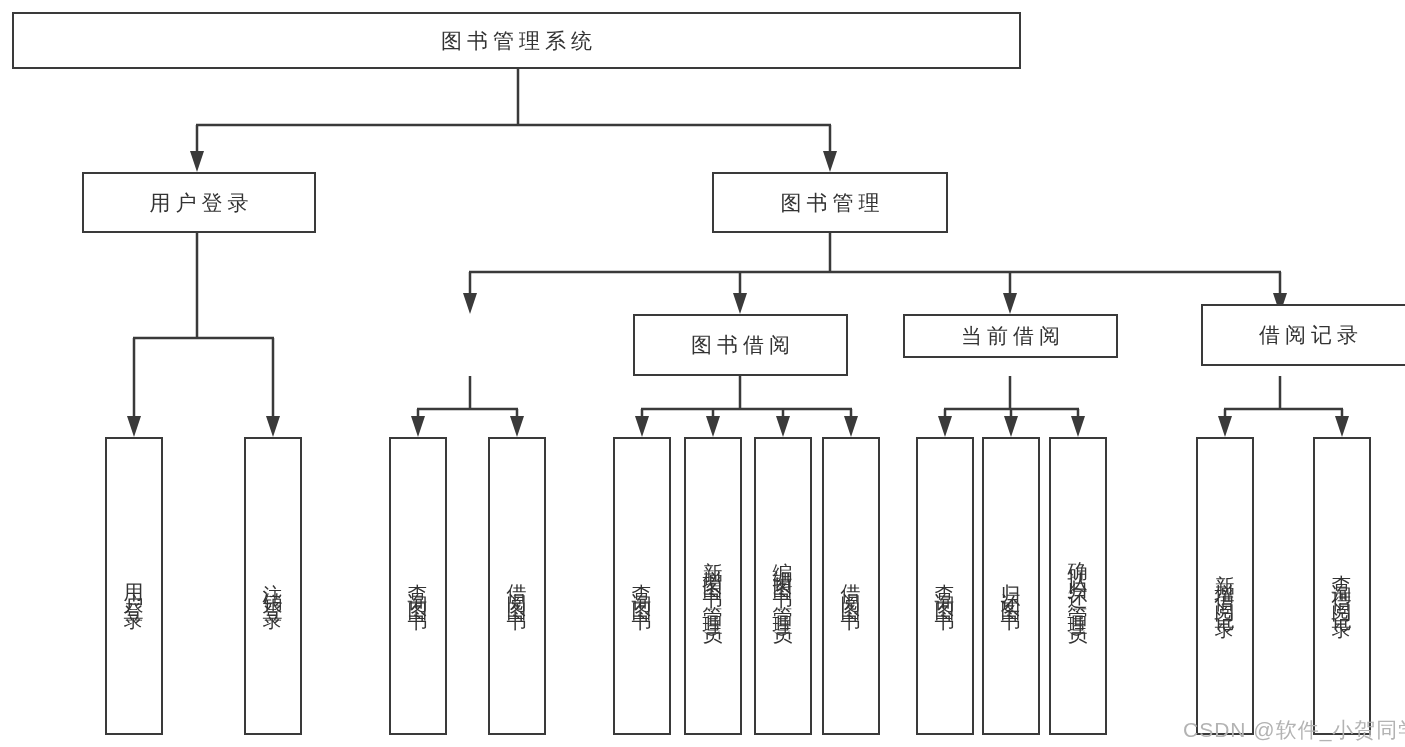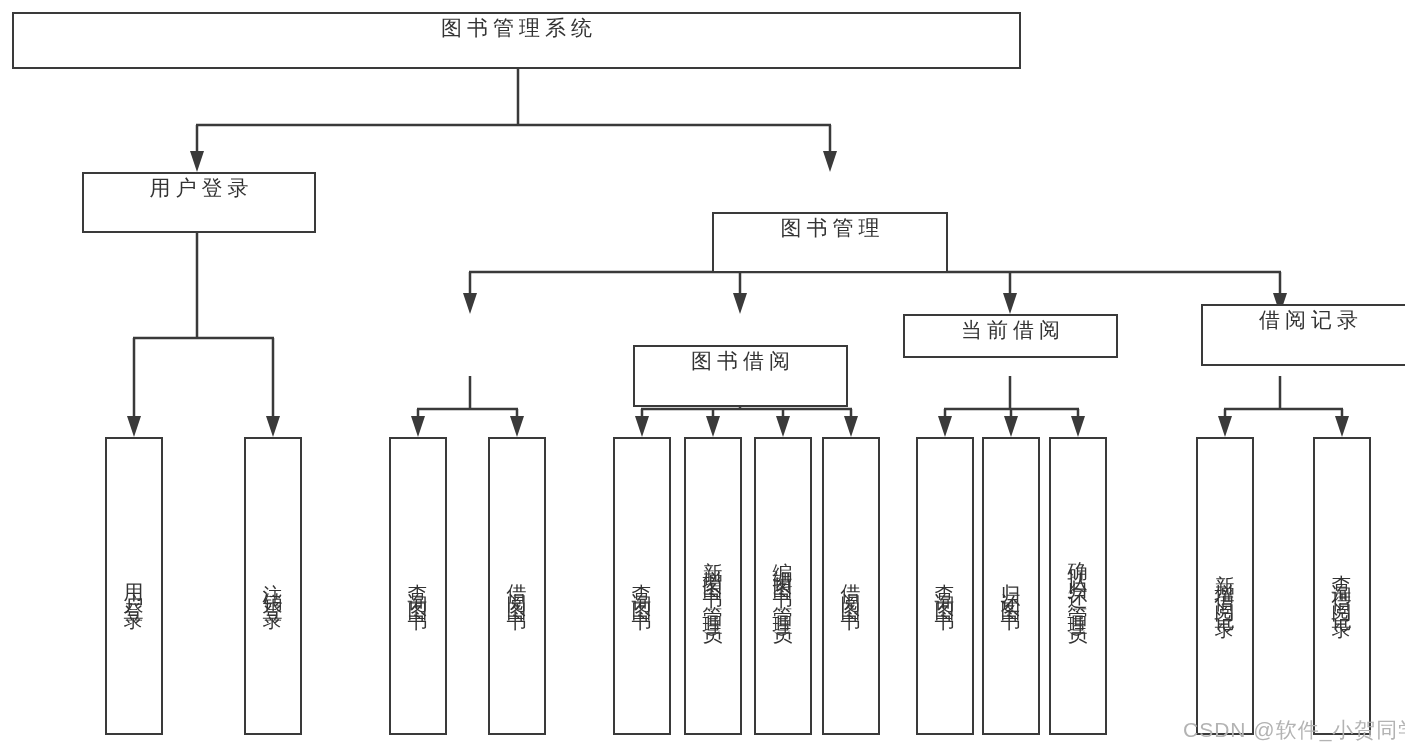--- a/index.html
+++ b/index.html
@@ -22,21 +22,21 @@
     width: 1405px;
     height: 747px;
     pointer-events: none;
   }
   .node {
     position: absolute;
     box-sizing: border-box;
     background: #ffffff;
     border: 2.5px solid #3a3a3a;
     display: flex;
-    align-items: flex-start;
+    align-items: center;
     justify-content: center;
     z-index: 2;
   }
   .node-label {
     color: #333333;
     font-size: 21px;
     letter-spacing: 5px;
     text-indent: 5px;
     white-space: nowrap;
   }
@@ -58,23 +58,23 @@
     text-orientation: mixed;
     color: #333333;
     font-size: 20px;
     letter-spacing: 9px;
     line-height: 1;
     white-space: nowrap;
   }
   
   #node-root          { left: 12px;  top: 12px;  width: 1009px; height: 57px; }
   #node-user-login    { left: 82px;  top: 172px; width: 234px;  height: 61px; }
-  #node-book-mgmt     { left: 712px; top: 172px; width: 236px;  height: 61px; margin-top: 40px; }
+  #node-book-mgmt     { left: 712px; top: 172px; width: 236px;  height: 61px; }
   #node-sec-0         { left: 363px; top: 314px; width: 215px;  height: 62px; }
-  #node-sec-1         { left: 633px; top: 314px; width: 215px;  height: 62px; margin-top: 31px; }
+  #node-sec-1         { left: 633px; top: 314px; width: 215px;  height: 62px; }
   #node-sec-2         { left: 903px; top: 314px; width: 215px;  height: 44px; }
   #node-sec-3         { left: 1173px;top: 304px; width: 215px;  height: 62px; margin-left: 28px; }
   #leaf-ul-0 { left: 105px; }
   #leaf-ul-1 { left: 244px; }
   #leaf-s0-0 { left: 389px; }
   #leaf-s0-1 { left: 488px; }
   #leaf-s1-0 { left: 613px; }
   #leaf-s1-1 { left: 684px; }
   #leaf-s1-2 { left: 754px; }
   #leaf-s1-3 { left: 822px; }

